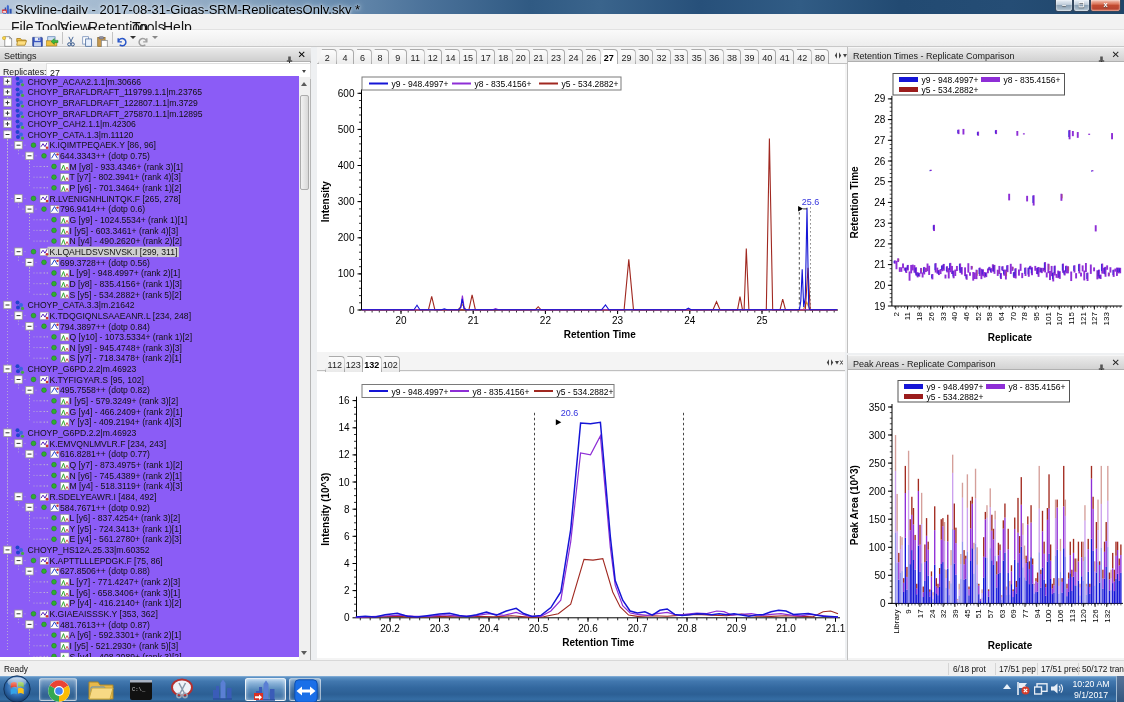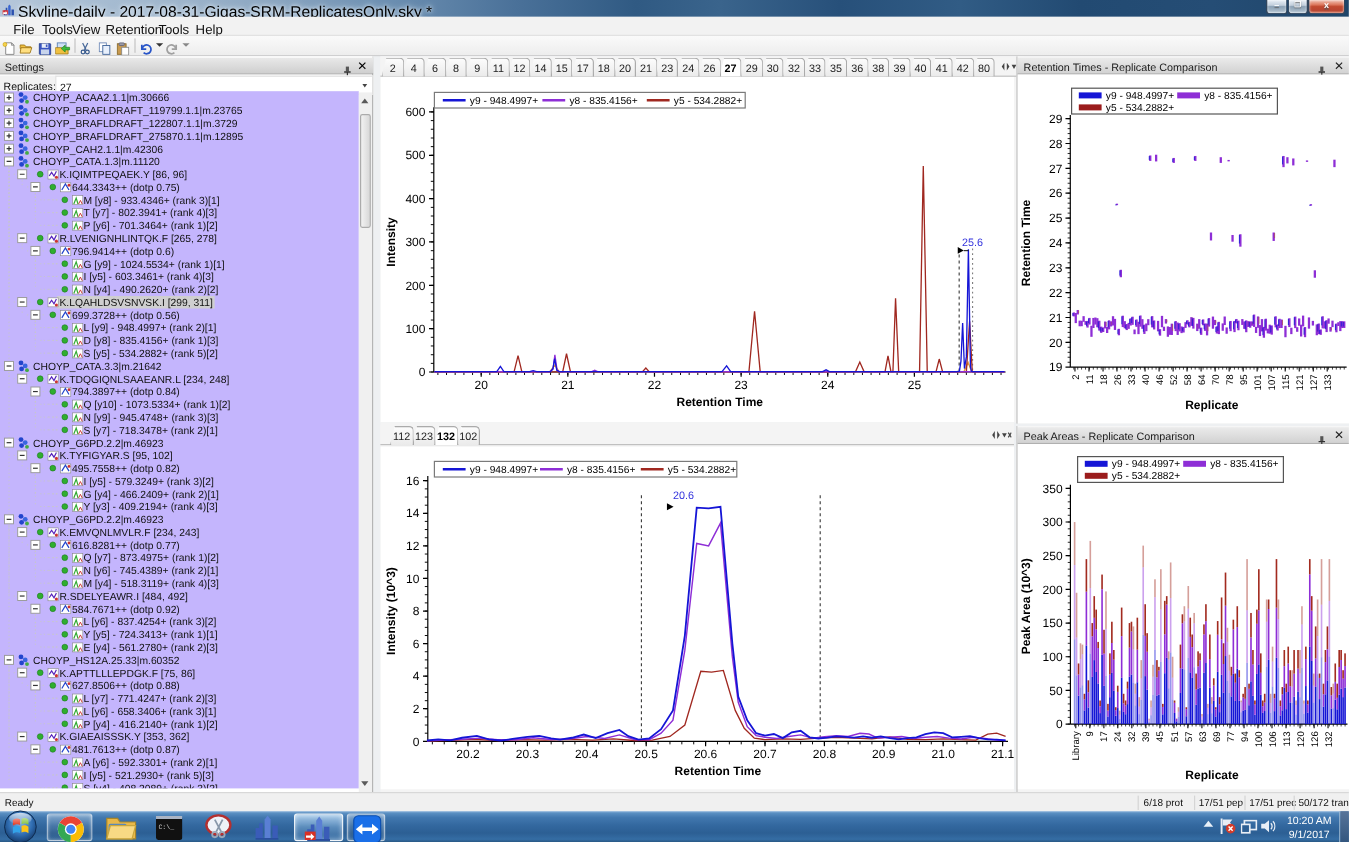--- a/index.html
+++ b/index.html
@@ -1,33 +1,33 @@
 <!DOCTYPE html>
 <html><head><meta charset="utf-8"><style>
 *{margin:0;padding:0;box-sizing:border-box}
 html,body{width:1124px;height:702px;overflow:hidden;font-family:"Liberation Sans",sans-serif;background:#eef1f4}
 .abs{position:absolute}
 #titlebar{position:absolute;left:0;top:0;width:1124px;height:14px;
  background:linear-gradient(90deg,#b6c7da 0,#aabfd4 60px,#9db4cb 150px,#8aa5c0 230px,#6d90b2 320px,#4a7199 430px,#305a83 530px,#3a648c 600px,#27507a 700px,#315c85 800px,#224a72 900px,#254d75 1010px,#1f4569 1124px);}
 #titlebar .ttl{position:absolute;left:15px;top:2px;font-size:13px;color:#000;text-shadow:0 0 3px #e8f1f9,0 0 6px #e8f1f9;white-space:nowrap}
 #menubar{position:absolute;left:0;top:14px;width:1124px;height:16px;background:#f2f2f2;border-bottom:1px solid #e2e2e2}
-#menubar span{position:absolute;top:5px;font-size:11px;color:#111}
+#menubar span{position:absolute;top:5px;font-size:14px;color:#111}
 #toolbar{position:absolute;left:0;top:30px;width:1124px;height:17px;background:linear-gradient(#fafafa,#ededed);border-bottom:1px solid #c8c8c8}
 #toolbar .ic{position:absolute;top:2.5px}
 .vsep{position:absolute;top:2px;height:12px;width:1px;background:#c4c4c4}
 #main{position:absolute;left:0;top:47px;width:1124px;height:613px;background:#eef0f2}
 #targets{position:absolute;left:0;top:0;width:311px;height:613px;background:#fff;border-right:1px solid #b5b5b5}
 #thead{position:absolute;left:0;top:0;width:311px;height:15px;background:linear-gradient(#e9e9e9,#cfcfcf);border-bottom:1px solid #b0b0b0;border-top:1px solid #f8f8f8}
 #thead .t{position:absolute;left:4px;top:2.5px;font-size:9px;color:#1a1a1a}
 #repl{position:absolute;left:0;top:16px;width:311px;height:16px;background:#f2f2f2}
 #repl .lab{position:absolute;left:3px;top:3.5px;font-size:8.8px;color:#111}
 #repl .combo{position:absolute;left:46px;top:0;width:265px;height:16px;background:#fff;border:1px solid #e0e0e0}
 #repl .val{position:absolute;left:3px;top:3.5px;font-size:8.8px;color:#111}
 #repl .da{position:absolute;right:4px;top:6px;width:0;height:0;border-left:2.8px solid transparent;border-right:2.8px solid transparent;border-top:3.2px solid #444}
-#tree{position:absolute;left:0;top:29px;width:299px;height:581px;overflow:hidden;background:#c4b5fd}
+#tree{position:absolute;left:0;top:29px;width:299px;height:581px;overflow:hidden;background:#8b5cf6}
 #tsb{position:absolute;right:0px;top:30px;width:11px;height:583px;background:#f0f0f0}
 #tsb .thumb{position:absolute;left:1px;top:18px;width:9px;height:95px;background:linear-gradient(90deg,#f2f2f2,#d8d8d8);border:1px solid #ababab;border-radius:2px}
 #tsb .ar{position:absolute;left:2px;width:0;height:0;border-left:3.5px solid transparent;border-right:3.5px solid transparent}
 .doc{position:absolute;background:#f4f4f4}
 .tabstrip{position:absolute;left:0;top:0;right:0;height:17px;background:#f4f4f4;border-bottom:1px solid #c0c0c0;white-space:nowrap;padding-left:1px}
 .tab{display:inline-block;width:18.6px;height:16px;line-height:16px;font-size:9px;text-align:center;color:#222;background:linear-gradient(#fcfcfc,#eaeaea);border:1px solid #ababab;border-bottom:none;border-radius:0 4px 0 0;margin-right:-1px;clip-path:polygon(0 100%,4px 0,100% 0,100% 100%)}
 .tab.w3{width:19.5px}
 .tab.sel{background:#fff;font-weight:bold;color:#000}
 .tabctl{position:absolute;right:2px;top:4px}
 .phead{position:absolute;left:0;top:0;right:0;height:15px;background:linear-gradient(#ebebeb,#d2d2d2);border-bottom:1px solid #b0b0b0;border-top:1px solid #f6f6f6}

